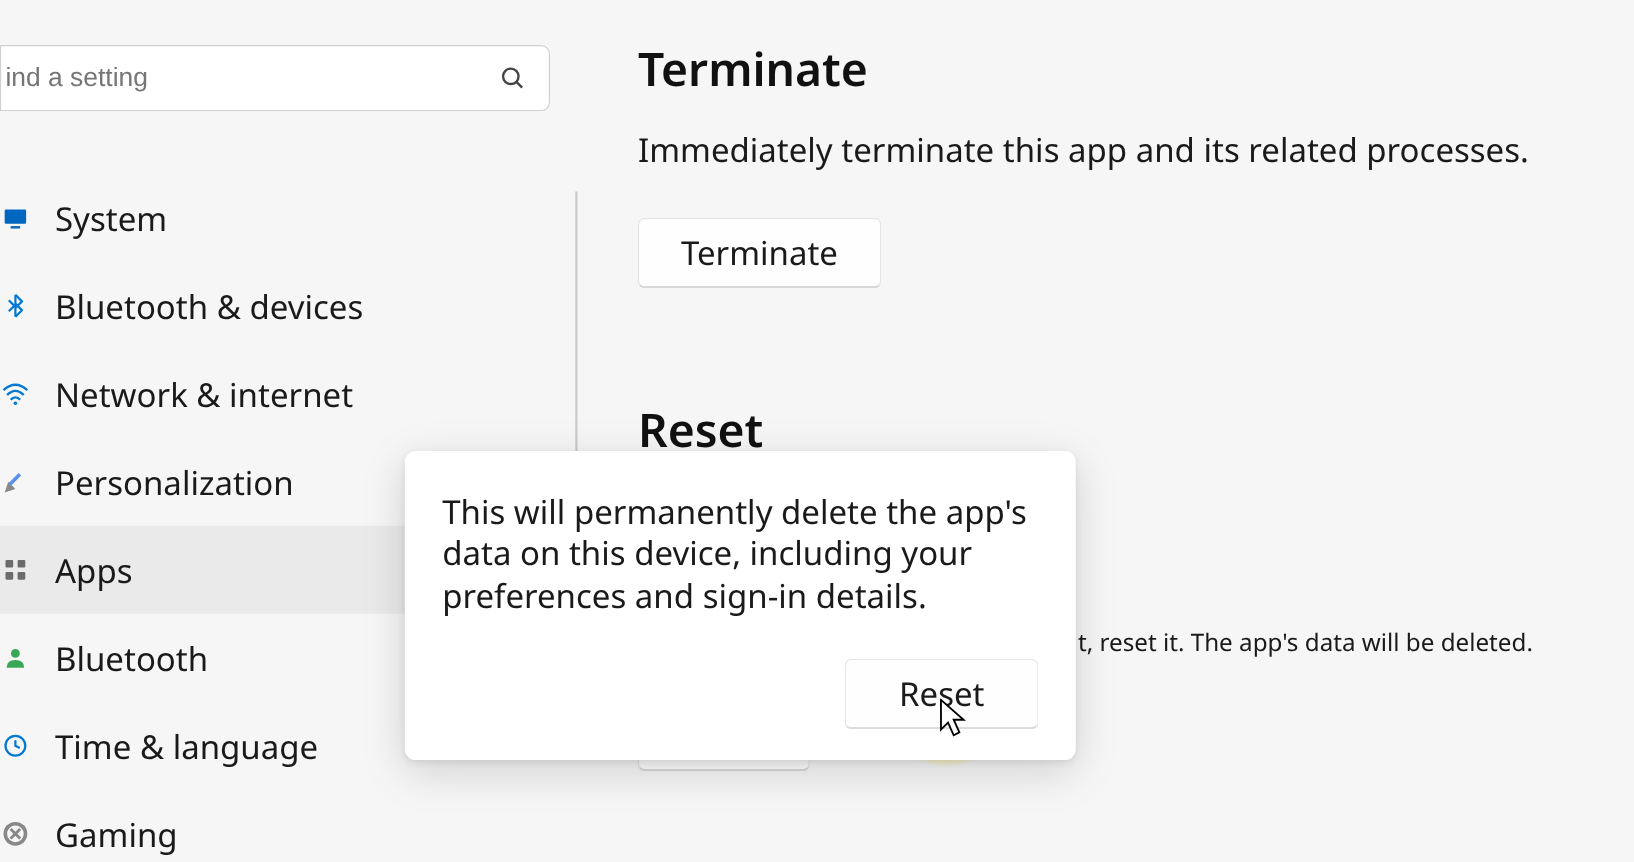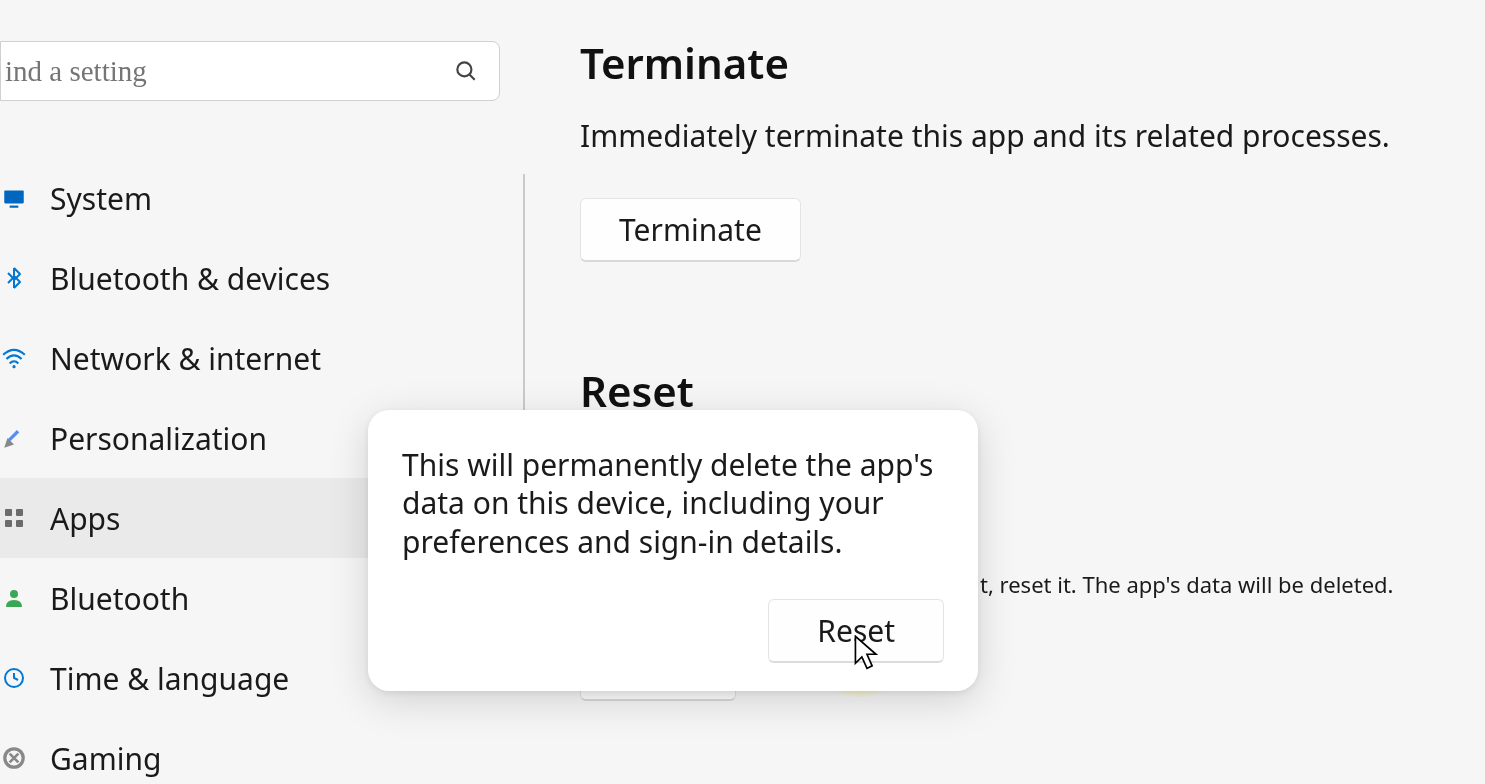--- a/index.html
+++ b/index.html
@@ -27,23 +27,23 @@
       border-top-right-radius: 8px;
       border-bottom-right-radius: 8px;
       display: flex;
       align-items: center;
       padding: 0 20px 0 4px;
     }
     .search-input {
       flex: 1;
       border: none;
       outline: none;
-      font-size: 29px;
+      font-size: 24px;
       color: #1d4ed8;
-      font-family: Liberation Serif, serif;
+      font-family: Liberation Sans, sans-serif;
       background: transparent;
     }
     .search-icon {
       width: 26px;
       height: 26px;
       color: #444;
     }
     .sidebar {
       position: absolute;
       left: 0;
@@ -136,21 +136,21 @@
       width: 2px;
       height: 240px;
       background: #cacaca;
     }
     .popover {
       position: absolute;
       left: 368px;
       top: 410px;
       width: 610px;
       background: #fff;
-      border-radius: 21px;
+      border-radius: 10px;
       box-shadow: 0 10px 40px rgba(0,0,0,0.15), 0 2px 6px rgba(0,0,0,0.08);
       padding: 36px 34px 28px 34px;
       z-index: 10;
     }
     .popover-text {
       font-size: 30px;
       line-height: 1.28;
       color: #1a1a1a;
       margin-bottom: 38px;
     }

